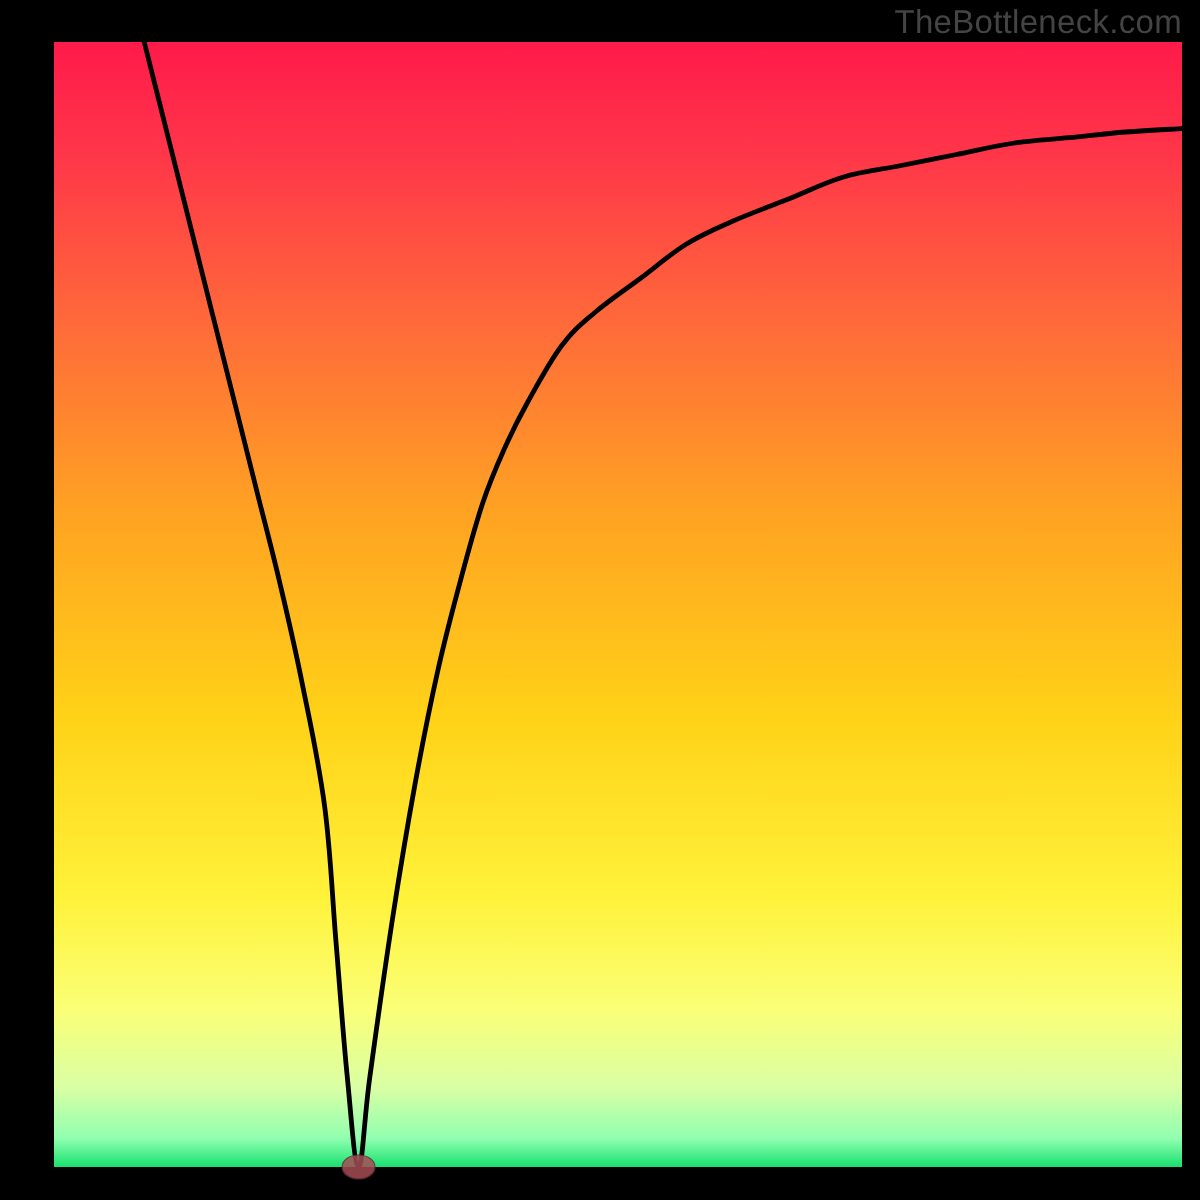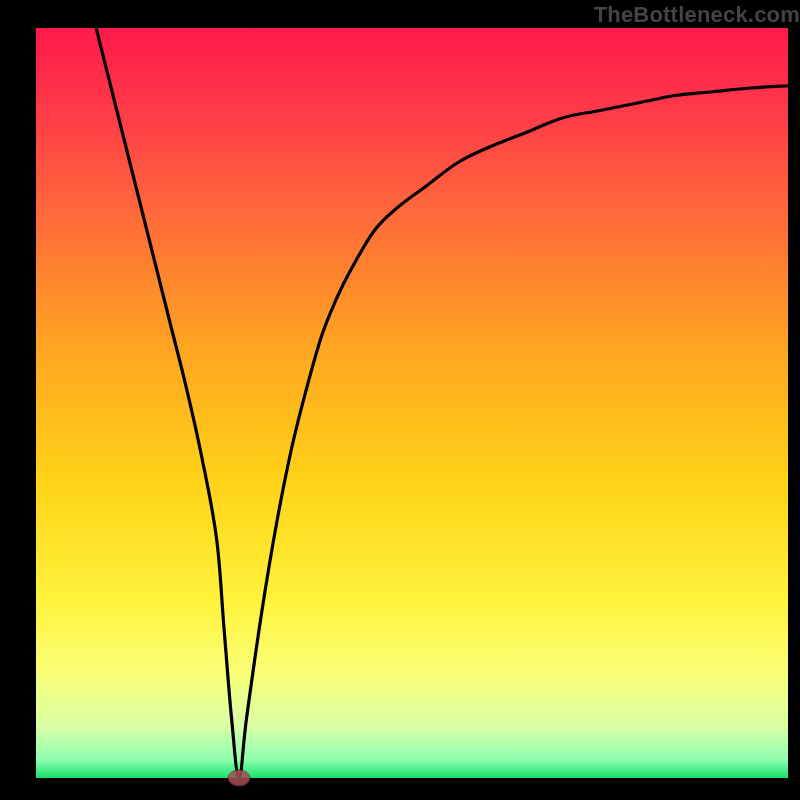--- a/index.html
+++ b/index.html
@@ -12,24 +12,24 @@
     font-family: Arial, Helvetica, sans-serif;
   }
   .container {
     position: relative;
     width: 800px;
     height: 800px;
   }
   .watermark {
     position: absolute;
     top: 2px;
-    right: 0;
+    right: 12px;
     font-size: 22px;
     color: #444;
-    font-weight: 700;
+    font-weight: 400;
     letter-spacing: 0.2px;
     z-index: 10;
     margin-left: 39px;
   }
   svg.chart {
     position: absolute;
     inset: 0;
     width: 800px;
     height: 800px;
   }

